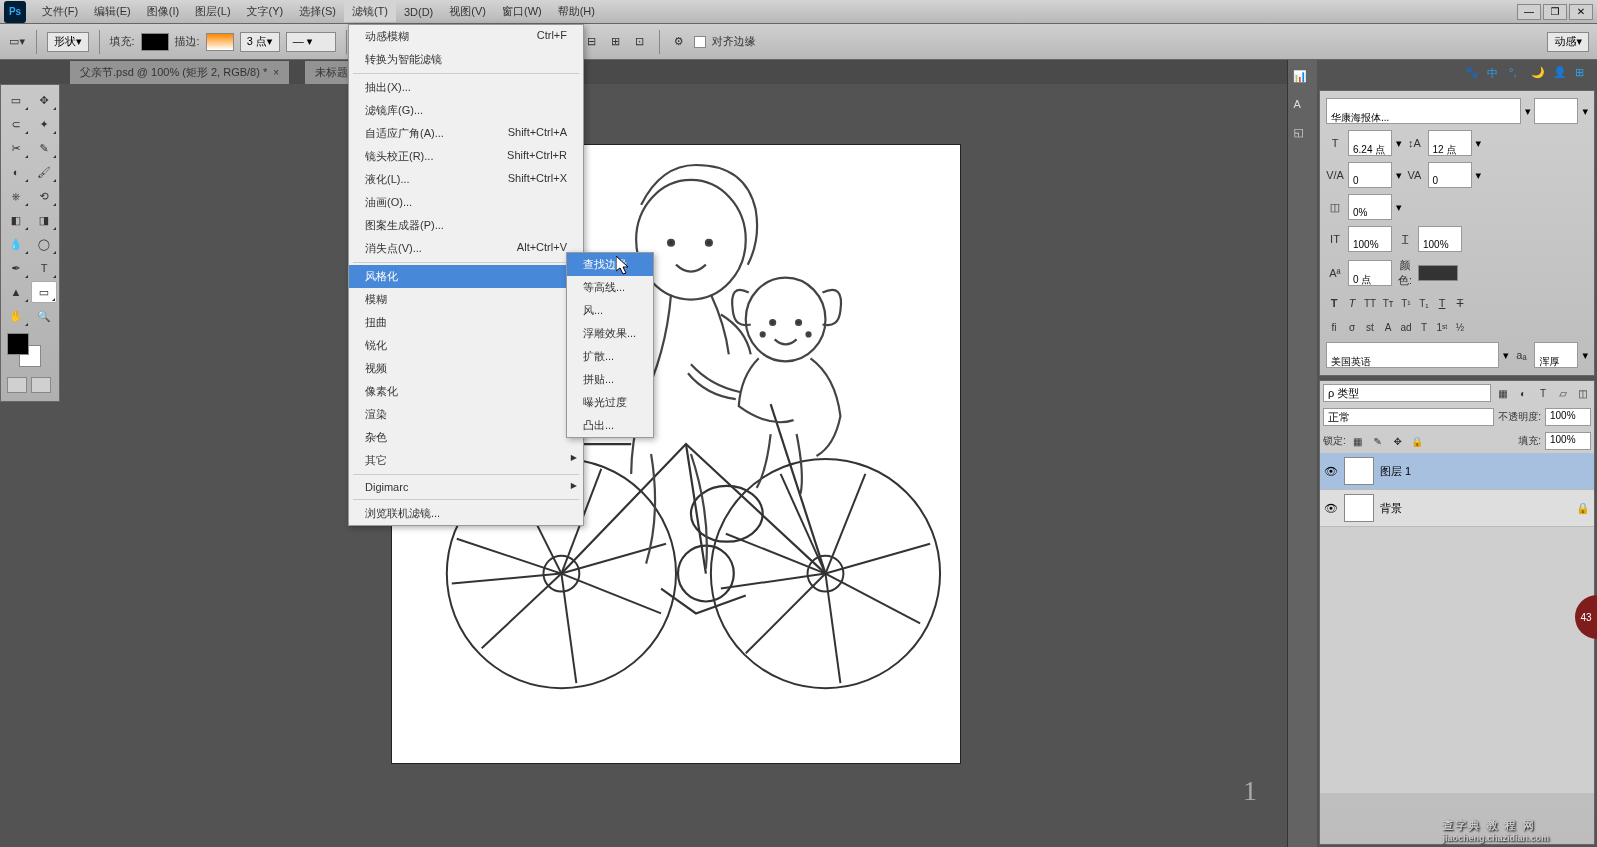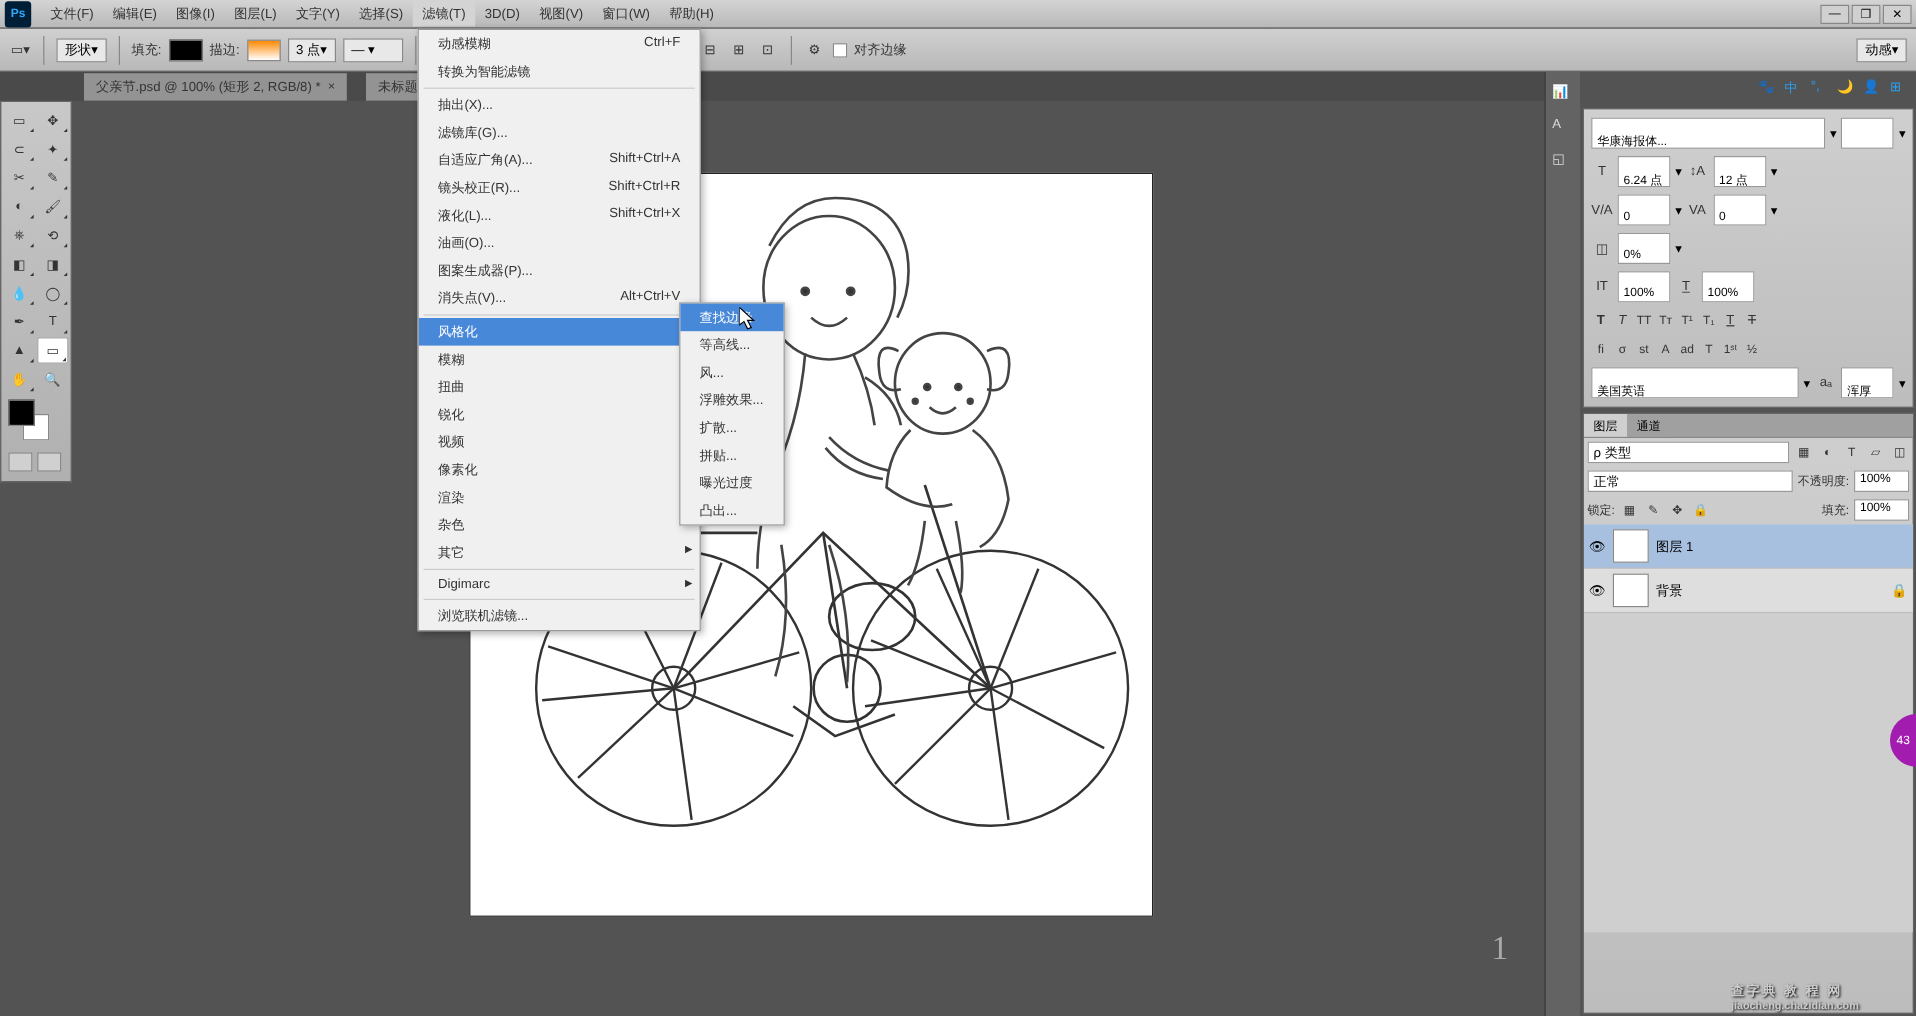--- a/index.html
+++ b/index.html
@@ -77,21 +77,21 @@
 .layer-thumb { width: 30px; height: 28px; background: #fff; border: 1px solid #888; }
 .layers-list { background: #cfcfcf; min-height: 340px; }
 .layer-controls { display: flex; gap: 4px; padding: 3px; align-items: center; }
 .layer-sel { border: 1px solid #999; background: #fff; padding: 1px 4px; flex: 1; height: 18px; }
 .layer-pct { border: 1px solid #999; background: #fff; padding: 1px 4px; width: 46px; height: 18px; font-size: 10px; }
 .layer-lbl { font-size: 10px; color: #333; }
 
 .watermark { position: absolute; right: 48px; bottom: 4px; color: #ccc; font-size: 14px; font-weight: bold; letter-spacing: 2px; text-shadow: 1px 1px 2px #000; }
 .wm-sub { font-size: 9px; letter-spacing: 0; }
 .page-num { position: absolute; right: 340px; bottom: 40px; color: #aaa; font-size: 28px; font-family: Georgia, serif; }
-.floating-circle { position: absolute; right: 0; top: 595px; width: 22px; height: 44px; background:#a21caf; border-top-left-radius:22px; border-bottom-left-radius:22px; display:flex; align-items:center; justify-content:center; color:#fff; font-size:10px; }
+.floating-circle { position: absolute; right: 0; top: 595px; width: 22px; height: 44px; background:#7f1d1d; border-top-left-radius:22px; border-bottom-left-radius:22px; display:flex; align-items:center; justify-content:center; color:#fff; font-size:10px; }
 
 .cursor-arrow { position: absolute; left: 616px; top: 256px; z-index: 60; pointer-events: none; }
 </style>
 </head>
 <body>
 
 <div class="menubar">
   <div class="ps-logo">Ps</div>
   <div class="menu-item">文件(F)</div>
   <div class="menu-item">编辑(E)</div>
@@ -384,20 +384,26 @@
             <span class="char-icon">◫</span>
             <div class="char-input">0%</div>
             <span>▾</span>
           </div>
         <div class="char-row">
             <span class="char-icon">IT</span>
             <div class="char-input">100%</div>
             <span class="char-icon">T̲</span>
             <div class="char-input">100%</div>
           </div>
+        <div class="char-row">
+            <span class="char-icon">Aª</span>
+            <div class="char-input">0 点</div>
+            <span class="char-icon">颜色:</span>
+            <div class="color-sw"></div>
+          </div>
         <div class="type-btns">
           <div class="type-btn">
               <b>T</b>
             </div>
           <div class="type-btn">
               <i>T</i>
             </div>
           <div class="type-btn">TT</div>
           <div class="type-btn">Tᴛ</div>
           <div class="type-btn">T¹</div>
@@ -423,24 +429,20 @@
             <div class="char-input" style="flex:1">美国英语</div>
             <span>▾</span>
             <span class="char-icon">aₐ</span>
             <div class="char-input">浑厚</div>
             <span>▾</span>
           </div>
       </div>
     </div>
 
     <div class="panel" style="flex:1;display:flex;flex-direction:column">
-      <div class="panel-tabs">
-        <div class="panel-tab">图层</div>
-        <div class="panel-tab inactive">通道</div>
-      </div>
       <div class="panel-body" style="padding:0">
         <div class="layer-controls">
           <div class="layer-sel">ρ 类型</div>
           <span class="type-btn">▦</span>
           <span class="type-btn">◐</span>
           <span class="type-btn">T</span>
           <span class="type-btn">▱</span>
           <span class="type-btn">◫</span>
         </div>
         <div class="layer-controls">

